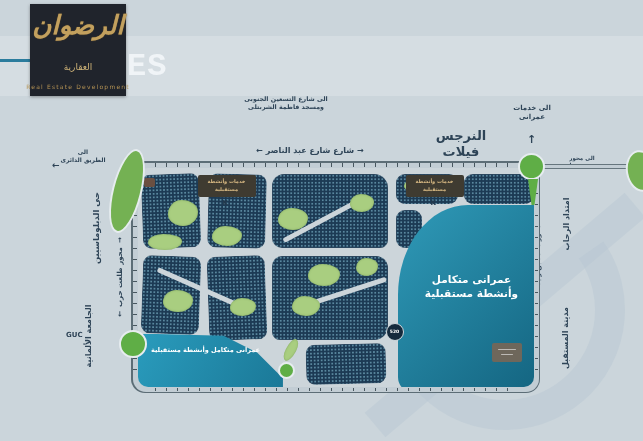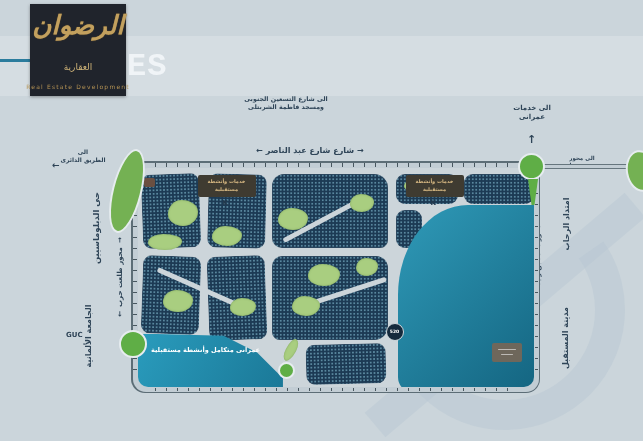--- a/index.html
+++ b/index.html
@@ -85,20 +85,21 @@
     <div class="calli-sub">العقارية</div>
     <div class="logo-tag">Real Estate Development</div>
   </div>
 
   <div class="lbl" style="left:238px;top:95px;width:96px;font-size:6.3px;" dir="rtl">
     <span>الى شارع التسعين الجنوبى</span><br>
     <span>ومسجد فاطمة الشربتلى</span>
   </div>
 
 
+  <div class="lbl" style="left:424px;top:128px;width:74px;font-size:13px;" dir="rtl">النرجس فيلات</div>
 
   <div class="lbl" style="left:250px;top:146px;width:120px;font-size:8px;display:flex;
        align-items:center;justify-content:center;gap:3px;">
     <span>←</span>
     <span dir="rtl">شارع شارع عبد الناصر</span>
     <span>→</span>
   </div>
 
   <div class="lbl" style="left:52px;top:160px;font-size:9px;">←</div>
   <div class="lbl" style="left:60px;top:148px;width:46px;font-size:6px;" dir="rtl">
@@ -178,20 +179,24 @@
         <div class="park" style="left:92px;top:130px;width:26px;height:18px;"></div>
         <div class="park" style="left:140px;top:40px;width:30px;height:22px;"></div>
         <div class="park" style="left:100px;top:14px;width:18px;height:14px;"></div>
         <div class="park" style="left:212px;top:26px;width:24px;height:18px;"></div>
         <div class="park" style="left:170px;top:96px;width:32px;height:22px;"></div>
         <div class="park" style="left:218px;top:90px;width:22px;height:18px;"></div>
         <div class="park" style="left:154px;top:128px;width:28px;height:20px;"></div>
         <div class="park" style="left:266px;top:11px;width:30px;height:13px;"></div>
 
         <div class="lake"></div>
+        <div class="lake-text" dir="rtl">
+          <span>عمرانى متكامل</span><br>
+          <span>وأنشطة مستقبلية</span>
+        </div>
         <div class="wedge"></div>
         <div class="wedge-text" dir="rtl">عمرانى متكامل وأنشطة مستقبلية</div>
 
         <div class="green" style="left:140px;top:194px;width:17px;height:17px;"></div>
         <div class="park" style="left:148px;top:170px;width:10px;height:24px;transform:rotate(28deg);"></div>
 
         <div class="banner" style="left:60px;top:7px;" dir="rtl">
           <span>خدمات وأنشطة</span>
           <span>مستقبلية</span>
         </div>

